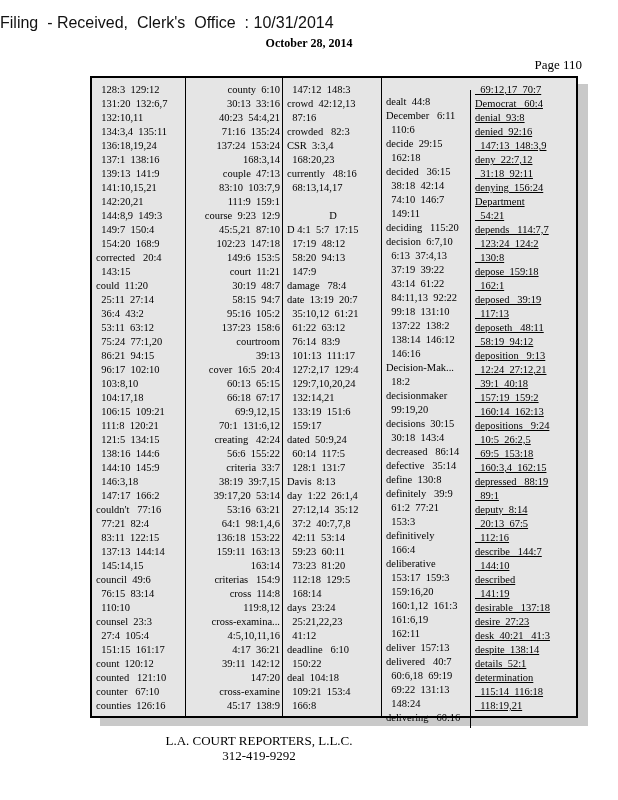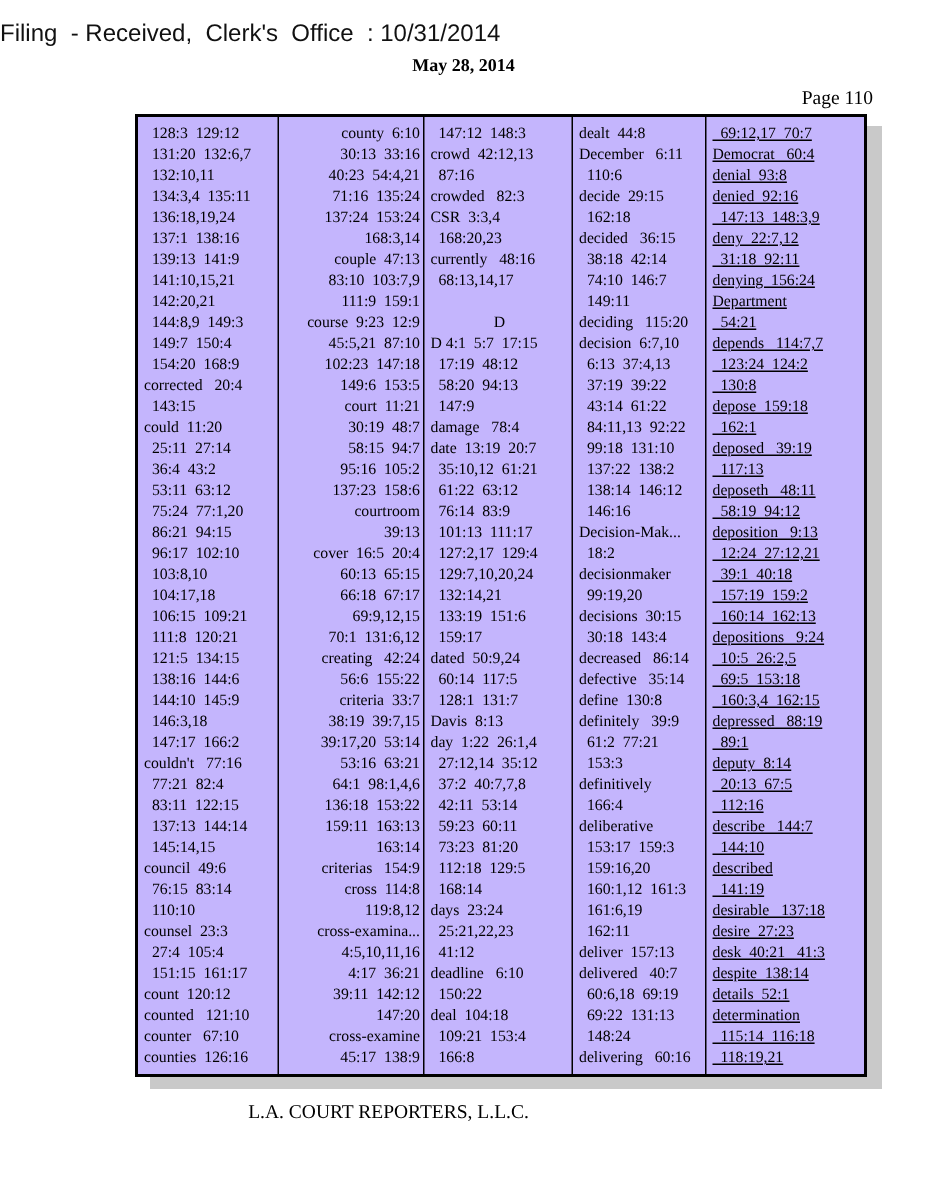--- a/index.html
+++ b/index.html
@@ -28,61 +28,62 @@
   }
   .page-label {
     position: absolute; top: 57px; right: 36px;
     font-family: "Liberation Serif", serif;
     font-size: 13px;
   }
   .index-box {
     position: absolute; top: 76px; left: 90px;
     width: 484px; height: 638px;
     border: 2px solid #000;
-    background: #c4b5fd;
+    background: #e5e5e5;
     box-shadow: 10px 8px 0 #c9c9c9;
     display: flex;
   }
   .index-column {
     height: 100%;
     box-sizing: border-box;
     border-right: 1px solid #000;
     padding: 5px 2px 0 4px;
     font-family: "Liberation Serif", serif;
     font-size: 10.5px;
     line-height: 14px;
     white-space: pre;
     overflow: hidden;
   }
   .index-column:last-child { border-right: none; }
   .col-0 { width: 94px; }
   .col-1 { width: 97px; text-align: right; }
   .col-2 { width: 99px; }
-  .col-3 { width: 89px; }
+  .col-3 { width: 89px; margin-top: 12px; }
   .col-4 { flex: 1; text-decoration: underline; }
   .line { height: 14px; }
   .line.letter { text-align: center; font-weight: normal; }
   .doc-footer {
     position: absolute; top: 733px; left: 0; width: 518px;
     text-align: center;
     font-family: "Liberation Serif", serif;
     font-size: 13px;
     line-height: 15px;
   }
 </style>
 </head>
 <body>
 
 <div class="doc-title">Filing  - Received,  Clerk's  Office  : 10/31/2014</div>
-<div class="doc-subtitle">May 28, 2014</div>
+<div class="doc-subtitle">October 28, 2014</div>
 <div class="page-label">Page 110</div>
 
 <div class="index-box">
   <div class="index-column col-0"><div class="line">  128:3  129:12</div><div class="line">  131:20  132:6,7</div><div class="line">  132:10,11</div><div class="line">  134:3,4  135:11</div><div class="line">  136:18,19,24</div><div class="line">  137:1  138:16</div><div class="line">  139:13  141:9</div><div class="line">  141:10,15,21</div><div class="line">  142:20,21</div><div class="line">  144:8,9  149:3</div><div class="line">  149:7  150:4</div><div class="line">  154:20  168:9</div><div class="line">corrected   20:4</div><div class="line">  143:15</div><div class="line">could  11:20</div><div class="line">  25:11  27:14</div><div class="line">  36:4  43:2</div><div class="line">  53:11  63:12</div><div class="line">  75:24  77:1,20</div><div class="line">  86:21  94:15</div><div class="line">  96:17  102:10</div><div class="line">  103:8,10</div><div class="line">  104:17,18</div><div class="line">  106:15  109:21</div><div class="line">  111:8  120:21</div><div class="line">  121:5  134:15</div><div class="line">  138:16  144:6</div><div class="line">  144:10  145:9</div><div class="line">  146:3,18</div><div class="line">  147:17  166:2</div><div class="line">couldn't   77:16</div><div class="line">  77:21  82:4</div><div class="line">  83:11  122:15</div><div class="line">  137:13  144:14</div><div class="line">  145:14,15</div><div class="line">council  49:6</div><div class="line">  76:15  83:14</div><div class="line">  110:10</div><div class="line">counsel  23:3</div><div class="line">  27:4  105:4</div><div class="line">  151:15  161:17</div><div class="line">count  120:12</div><div class="line">counted   121:10</div><div class="line">counter   67:10</div><div class="line">counties  126:16</div></div>
   <div class="index-column col-1"><div class="line">county  6:10</div><div class="line">  30:13  33:16</div><div class="line">  40:23  54:4,21</div><div class="line">  71:16  135:24</div><div class="line">  137:24  153:24</div><div class="line">  168:3,14</div><div class="line">couple  47:13</div><div class="line">  83:10  103:7,9</div><div class="line">  111:9  159:1</div><div class="line">course  9:23  12:9</div><div class="line">  45:5,21  87:10</div><div class="line">  102:23  147:18</div><div class="line">  149:6  153:5</div><div class="line">court  11:21</div><div class="line">  30:19  48:7</div><div class="line">  58:15  94:7</div><div class="line">  95:16  105:2</div><div class="line">  137:23  158:6</div><div class="line">courtroom</div><div class="line">  39:13</div><div class="line">cover  16:5  20:4</div><div class="line">  60:13  65:15</div><div class="line">  66:18  67:17</div><div class="line">  69:9,12,15</div><div class="line">  70:1  131:6,12</div><div class="line">creating   42:24</div><div class="line">  56:6  155:22</div><div class="line">criteria  33:7</div><div class="line">  38:19  39:7,15</div><div class="line">  39:17,20  53:14</div><div class="line">  53:16  63:21</div><div class="line">  64:1  98:1,4,6</div><div class="line">  136:18  153:22</div><div class="line">  159:11  163:13</div><div class="line">  163:14</div><div class="line">criterias   154:9</div><div class="line">cross  114:8</div><div class="line">  119:8,12</div><div class="line">cross-examina...</div><div class="line">  4:5,10,11,16</div><div class="line">  4:17  36:21</div><div class="line">  39:11  142:12</div><div class="line">  147:20</div><div class="line">cross-examine</div><div class="line">  45:17  138:9</div></div>
   <div class="index-column col-2"><div class="line">  147:12  148:3</div><div class="line">crowd  42:12,13</div><div class="line">  87:16</div><div class="line">crowded   82:3</div><div class="line">CSR  3:3,4</div><div class="line">  168:20,23</div><div class="line">currently   48:16</div><div class="line">  68:13,14,17</div><div class="line">&nbsp;</div><div class="line letter">D</div><div class="line">D 4:1  5:7  17:15</div><div class="line">  17:19  48:12</div><div class="line">  58:20  94:13</div><div class="line">  147:9</div><div class="line">damage   78:4</div><div class="line">date  13:19  20:7</div><div class="line">  35:10,12  61:21</div><div class="line">  61:22  63:12</div><div class="line">  76:14  83:9</div><div class="line">  101:13  111:17</div><div class="line">  127:2,17  129:4</div><div class="line">  129:7,10,20,24</div><div class="line">  132:14,21</div><div class="line">  133:19  151:6</div><div class="line">  159:17</div><div class="line">dated  50:9,24</div><div class="line">  60:14  117:5</div><div class="line">  128:1  131:7</div><div class="line">Davis  8:13</div><div class="line">day  1:22  26:1,4</div><div class="line">  27:12,14  35:12</div><div class="line">  37:2  40:7,7,8</div><div class="line">  42:11  53:14</div><div class="line">  59:23  60:11</div><div class="line">  73:23  81:20</div><div class="line">  112:18  129:5</div><div class="line">  168:14</div><div class="line">days  23:24</div><div class="line">  25:21,22,23</div><div class="line">  41:12</div><div class="line">deadline   6:10</div><div class="line">  150:22</div><div class="line">deal  104:18</div><div class="line">  109:21  153:4</div><div class="line">  166:8</div></div>
   <div class="index-column col-3"><div class="line">dealt  44:8</div><div class="line">December   6:11</div><div class="line">  110:6</div><div class="line">decide  29:15</div><div class="line">  162:18</div><div class="line">decided   36:15</div><div class="line">  38:18  42:14</div><div class="line">  74:10  146:7</div><div class="line">  149:11</div><div class="line">deciding   115:20</div><div class="line">decision  6:7,10</div><div class="line">  6:13  37:4,13</div><div class="line">  37:19  39:22</div><div class="line">  43:14  61:22</div><div class="line">  84:11,13  92:22</div><div class="line">  99:18  131:10</div><div class="line">  137:22  138:2</div><div class="line">  138:14  146:12</div><div class="line">  146:16</div><div class="line">Decision-Mak...</div><div class="line">  18:2</div><div class="line">decisionmaker</div><div class="line">  99:19,20</div><div class="line">decisions  30:15</div><div class="line">  30:18  143:4</div><div class="line">decreased   86:14</div><div class="line">defective   35:14</div><div class="line">define  130:8</div><div class="line">definitely   39:9</div><div class="line">  61:2  77:21</div><div class="line">  153:3</div><div class="line">definitively</div><div class="line">  166:4</div><div class="line">deliberative</div><div class="line">  153:17  159:3</div><div class="line">  159:16,20</div><div class="line">  160:1,12  161:3</div><div class="line">  161:6,19</div><div class="line">  162:11</div><div class="line">deliver  157:13</div><div class="line">delivered   40:7</div><div class="line">  60:6,18  69:19</div><div class="line">  69:22  131:13</div><div class="line">  148:24</div><div class="line">delivering   60:16</div></div>
   <div class="index-column col-4"><div class="line">  69:12,17  70:7</div><div class="line">Democrat   60:4</div><div class="line">denial  93:8</div><div class="line">denied  92:16</div><div class="line">  147:13  148:3,9</div><div class="line">deny  22:7,12</div><div class="line">  31:18  92:11</div><div class="line">denying  156:24</div><div class="line">Department</div><div class="line">  54:21</div><div class="line">depends   114:7,7</div><div class="line">  123:24  124:2</div><div class="line">  130:8</div><div class="line">depose  159:18</div><div class="line">  162:1</div><div class="line">deposed   39:19</div><div class="line">  117:13</div><div class="line">deposeth   48:11</div><div class="line">  58:19  94:12</div><div class="line">deposition   9:13</div><div class="line">  12:24  27:12,21</div><div class="line">  39:1  40:18</div><div class="line">  157:19  159:2</div><div class="line">  160:14  162:13</div><div class="line">depositions   9:24</div><div class="line">  10:5  26:2,5</div><div class="line">  69:5  153:18</div><div class="line">  160:3,4  162:15</div><div class="line">depressed   88:19</div><div class="line">  89:1</div><div class="line">deputy  8:14</div><div class="line">  20:13  67:5</div><div class="line">  112:16</div><div class="line">describe   144:7</div><div class="line">  144:10</div><div class="line">described</div><div class="line">  141:19</div><div class="line">desirable   137:18</div><div class="line">desire  27:23</div><div class="line">desk  40:21   41:3</div><div class="line">despite  138:14</div><div class="line">details  52:1</div><div class="line">determination</div><div class="line">  115:14  116:18</div><div class="line">  118:19,21</div></div>
 </div>
 
 <div class="doc-footer">
   <div>L.A. COURT REPORTERS, L.L.C.</div>
+  <div>312-419-9292</div>
 </div>
 
 </body></html>

